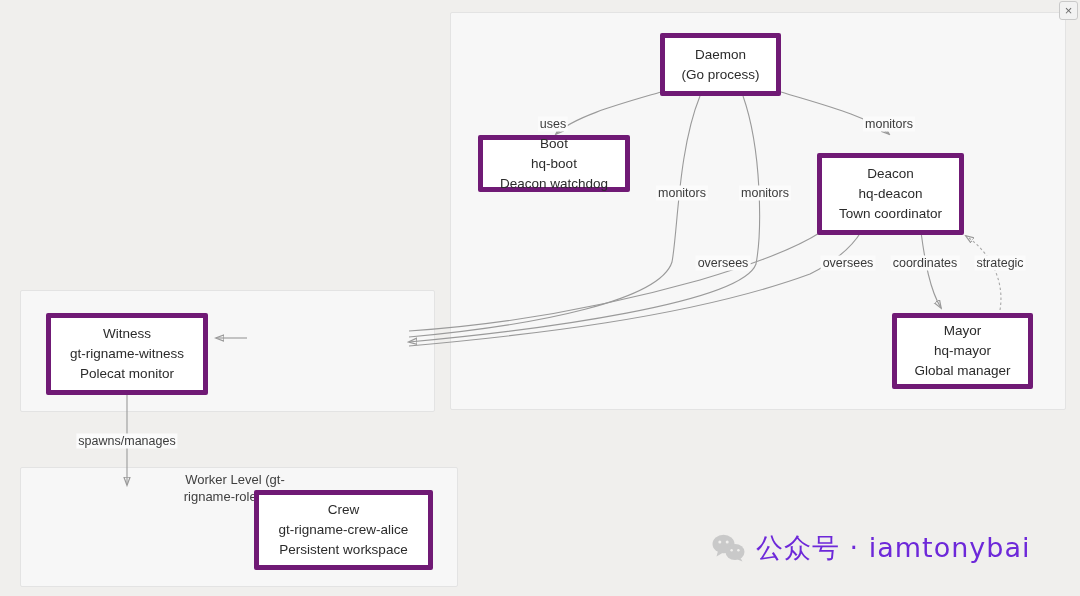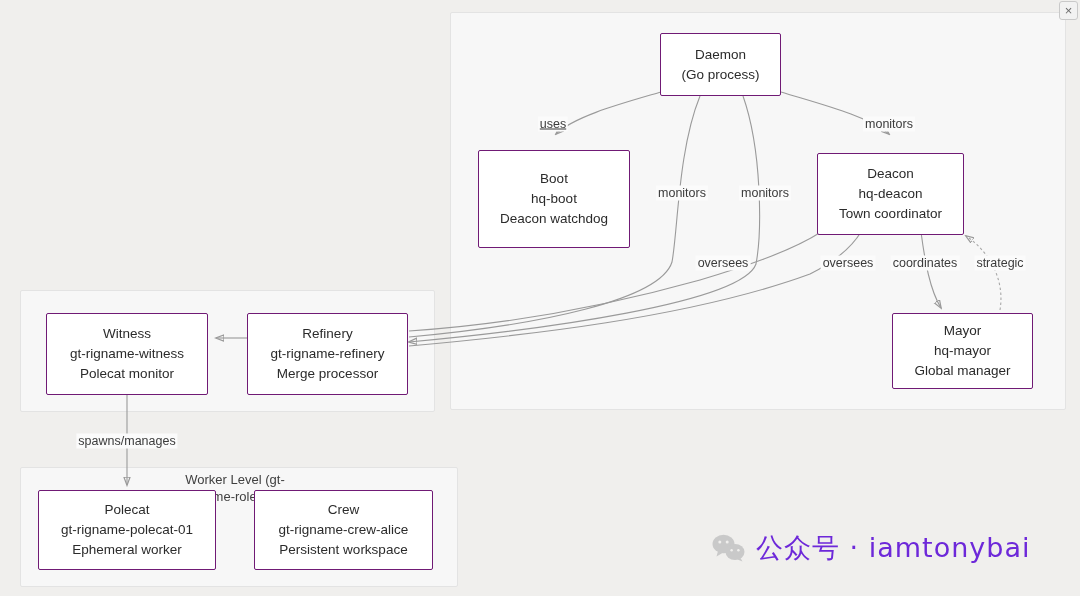--- a/index.html
+++ b/index.html
@@ -26,21 +26,21 @@
     color:#404040;
     line-height:17px;
     white-space:normal;
     pointer-events:none;
   }
 
   
   .node{
     position:absolute;
     background:#ffffff;
-    border:1px solid #701a75;
+    border:5px solid #701a75;
     border-radius:2px;
     box-sizing:border-box;
     display:flex;
     flex-direction:column;
     align-items:center;
     justify-content:center;
     color:#2b2b2b;
     font-size:13.5px;
     line-height:20px;
   }
@@ -128,21 +128,21 @@
     <path d="M127,395 L127,485" marker-end="url(#ah)"></path>
   </svg>
 
   <div class="cluster-title" style="left:165px;top:471px;width:140px;">Worker Level (gt-rigname-role-nam</div>
 
   <div class="node" style="left:660px;top:33px;width:121px;height:63px;">
     <span class="ln">Daemon</span>
     <span class="ln">(Go process)</span>
   </div>
 
-  <div class="node" style="left:478px;top:150px;width:152px;height:98px;">
+  <div class="node" style="left:478px;top:135px;width:152px;height:57px;">
     <span class="ln">Boot</span>
     <span class="ln">hq-boot</span>
     <span class="ln">Deacon watchdog</span>
   </div>
 
   <div class="node" style="left:817px;top:153px;width:147px;height:82px;">
     <span class="ln">Deacon</span>
     <span class="ln">hq-deacon</span>
     <span class="ln">Town coordinator</span>
   </div>
@@ -152,39 +152,29 @@
     <span class="ln">hq-mayor</span>
     <span class="ln">Global manager</span>
   </div>
 
   <div class="node" style="left:46px;top:313px;width:162px;height:82px;">
     <span class="ln">Witness</span>
     <span class="ln">gt-rigname-witness</span>
     <span class="ln">Polecat monitor</span>
   </div>
 
-  <div class="node" style="left:247px;top:313px;width:161px;height:82px;">
-    <span class="ln">Refinery</span>
-    <span class="ln">gt-rigname-refinery</span>
-    <span class="ln">Merge processor</span>
-  </div>
-
-  <div class="node" style="left:38px;top:490px;width:178px;height:80px;">
-    <span class="ln">Polecat</span>
-    <span class="ln">gt-rigname-polecat-01</span>
-    <span class="ln">Ephemeral worker</span>
-  </div>
+
 
   <div class="node" style="left:254px;top:490px;width:179px;height:80px;">
     <span class="ln">Crew</span>
     <span class="ln">gt-rigname-crew-alice</span>
     <span class="ln">Persistent workspace</span>
   </div>
 
-  <div class="elabel" style="left:553px;top:124px;text-decoration:underline;">uses</div>
+  <div class="elabel" style="left:553px;top:124px;">uses</div>
   <div class="elabel" style="left:682px;top:193px;">monitors</div>
   <div class="elabel" style="left:765px;top:193px;">monitors</div>
   <div class="elabel" style="left:889px;top:124px;">monitors</div>
   <div class="elabel" style="left:723px;top:263px;">oversees</div>
   <div class="elabel" style="left:848px;top:263px;">oversees</div>
   <div class="elabel" style="left:925px;top:263px;">coordinates</div>
   <div class="elabel" style="left:1000px;top:263px;">strategic</div>
   <div class="elabel" style="left:127px;top:441px;">spawns/manages</div>
 
   <div id="watermark">

